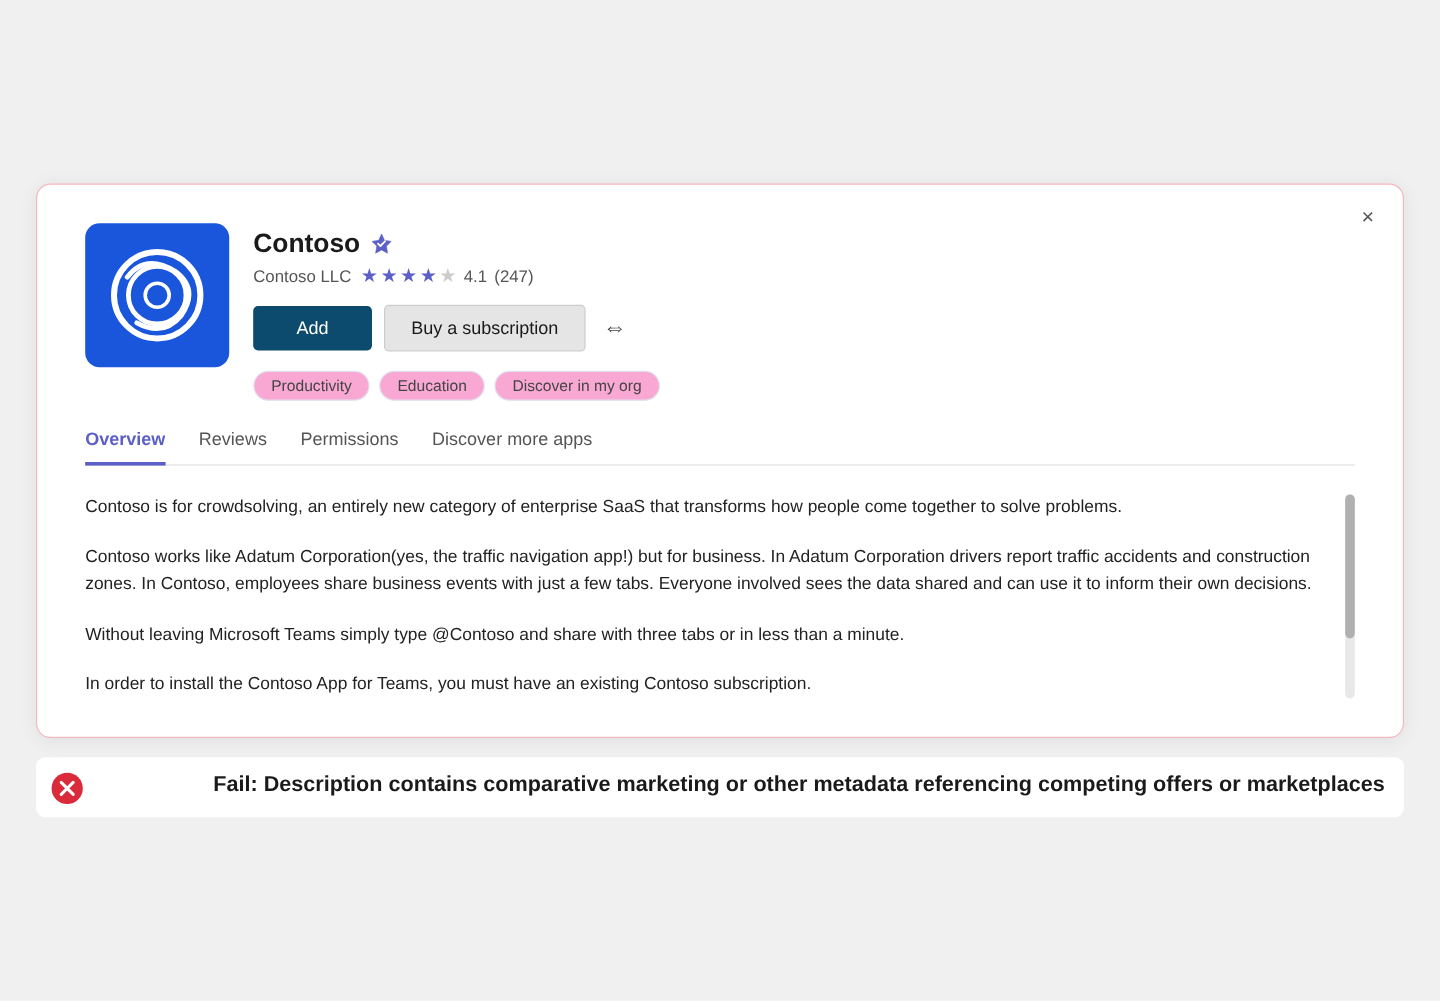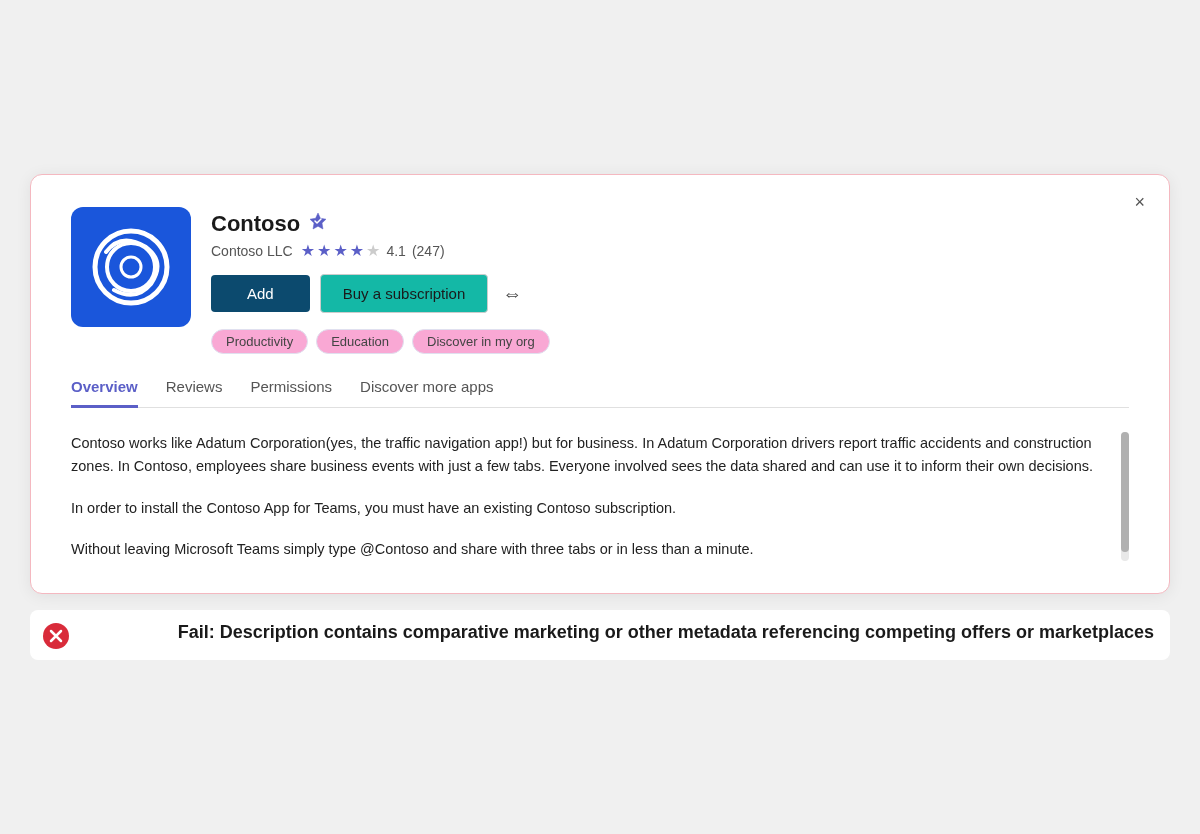--- a/index.html
+++ b/index.html
@@ -53,20 +53,21 @@
       align-items: center;
       justify-content: center;
       overflow: hidden;
     }
     .app-info {
       flex: 1;
       padding-top: 4px;
     }
     .app-title-row {
       display: flex;
+      align-items: center;
       gap: 8px;
       margin-bottom: 4px;
     }
     .app-name {
       font-size: 22px;
       font-weight: 700;
       color: #1a1a1a;
     }
     .verified-icon {
       width: 20px;
@@ -108,21 +109,21 @@
       background: #0c4a6e;
       color: #fff;
       border: none;
       border-radius: 4px;
       padding: 10px 36px;
       font-size: 15px;
       font-weight: 400;
       cursor: pointer;
     }
     .btn-buy {
-      background: #14b8a6;
+      background: #e5e5e5;
       color: #1a1a1a;
       border: 1.5px solid #ccc;
       border-radius: 4px;
       padding: 10px 22px;
       font-size: 15px;
       font-weight: 400;
       cursor: pointer;
     }
     .link-icon {
       font-size: 20px;
@@ -281,23 +282,24 @@
     <div class="tabs-row">
       <div class="tab active">Overview</div>
       <div class="tab">Reviews</div>
       <div class="tab">Permissions</div>
       <div class="tab">Discover more apps</div>
     </div>
 
     <div class="scrollbar-container">
       <div class="content-area">
         <div class="description">
+          <p>Contoso is for crowdsolving, an entirely new category of enterprise SaaS that transforms how people come together to solve problems.</p>
           <p>Contoso works like Adatum Corporation(yes, the traffic navigation app!) but for business. In Adatum Corporation drivers report traffic accidents and construction zones. In Contoso, employees share business events with just a few tabs. Everyone involved sees the data shared and can use it to inform their own decisions.</p>
+          <p>Without leaving Microsoft Teams simply type @Contoso and share with three tabs or in less than a minute.</p>
           <p>In order to install the Contoso App for Teams, you must have an existing Contoso subscription.</p>
-          <p>Without leaving Microsoft Teams simply type @Contoso and share with three tabs or in less than a minute.</p>
         </div>
       </div>
       <div class="scrollbar">
         <div class="scrollbar-thumb"></div>
       </div>
     </div>
   </div>
 
   <div class="fail-bar">
     <svg class="fail-icon" viewBox="0 0 28 28" xmlns="http://www.w3.org/2000/svg">

